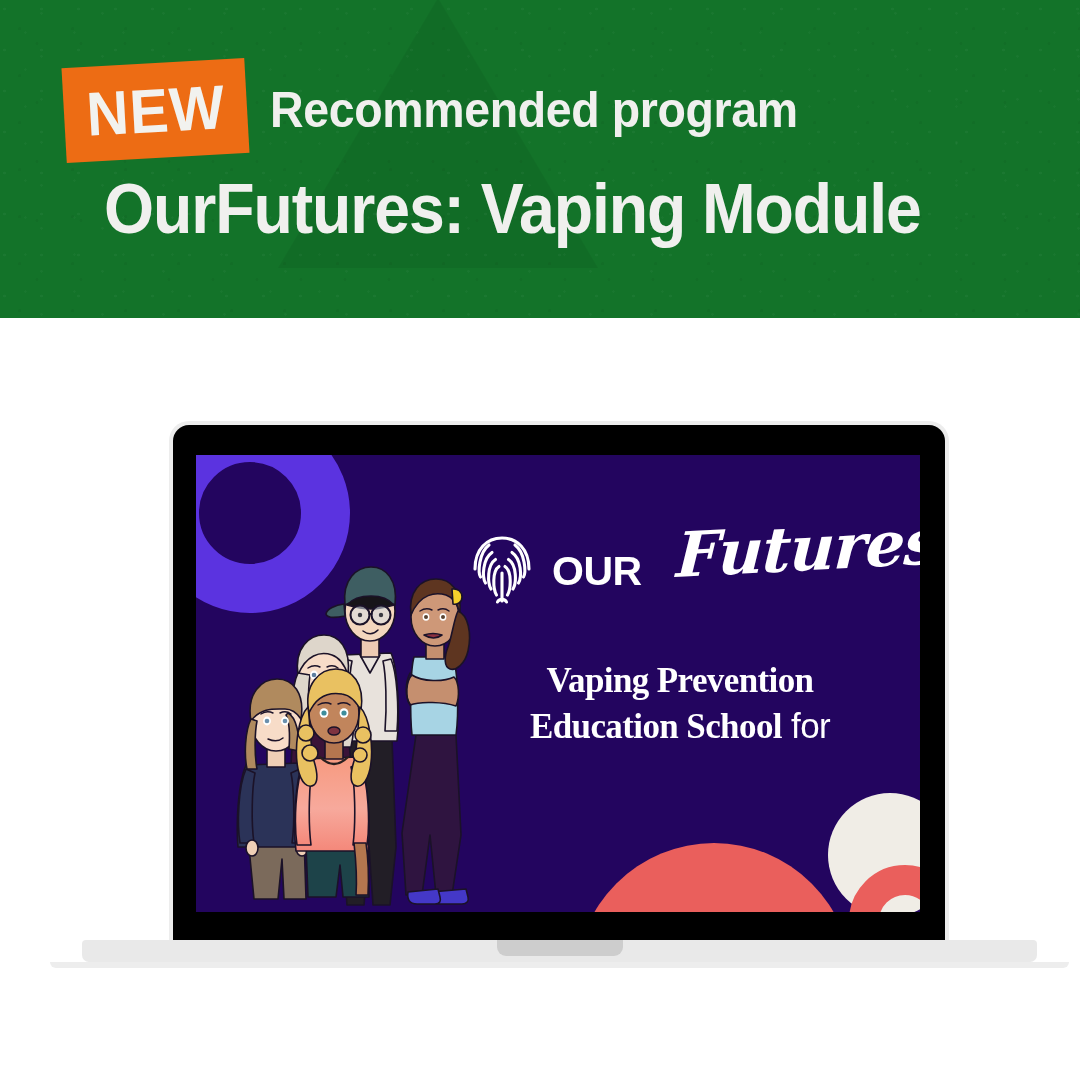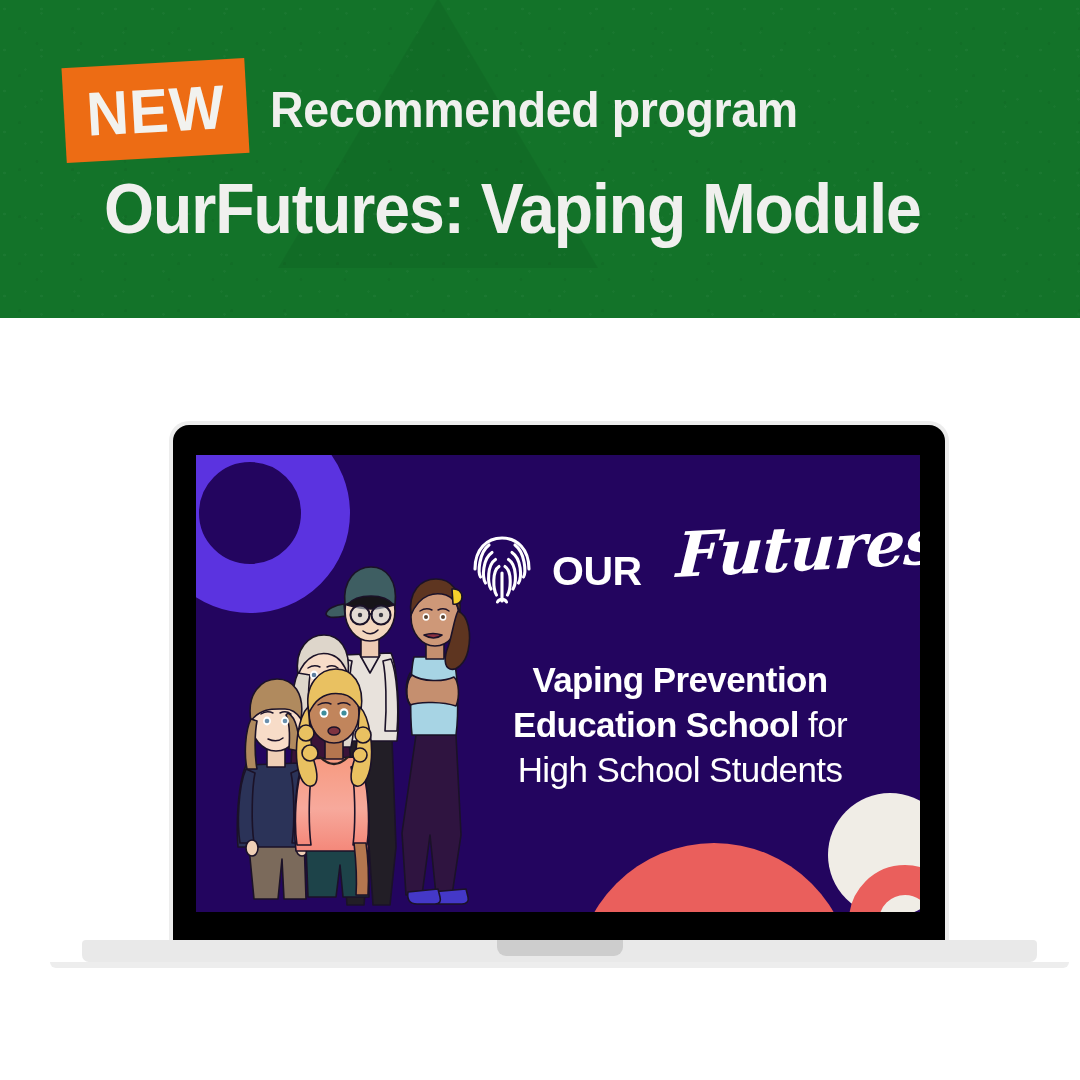--- a/index.html
+++ b/index.html
@@ -251,21 +251,21 @@
     position: absolute;
     left: 272px;
     top: 203px;
     width: 424px;
     text-align: center;
     color: #FFFFFF;
     font-size: 35px;
     line-height: 1.28;
     letter-spacing: -0.6px;
   }
-  .tagline-strong { font-weight: bold; }
+  .tagline-strong { font-weight: bold; font-family: Liberation Serif, serif; }
   .tagline-light  { font-weight: normal; text-align: right; }
 
   
   .characters {
     position: absolute;
     left: 24px;
     top: 52px;
     width: 300px;
     height: 405px;
   }
@@ -474,23 +474,20 @@
       <div class="logo-futures">Futures</div>
     </div>
 
     <div class="slide-tagline">
       <div>
         <span class="tagline-strong">Vaping Prevention</span>
       </div>
       <div>
         <span class="tagline-strong">Education School</span><span class="tagline-light"> for</span>
       </div>
-      <div>
-        <span class="tagline-light">High School Students</span>
-      </div>
     </div>
 
   </div>
 
   <div class="laptop-base"></div>
   <div class="laptop-notch"></div>
   <div class="laptop-base-lip"></div>
 
 </div>
 

